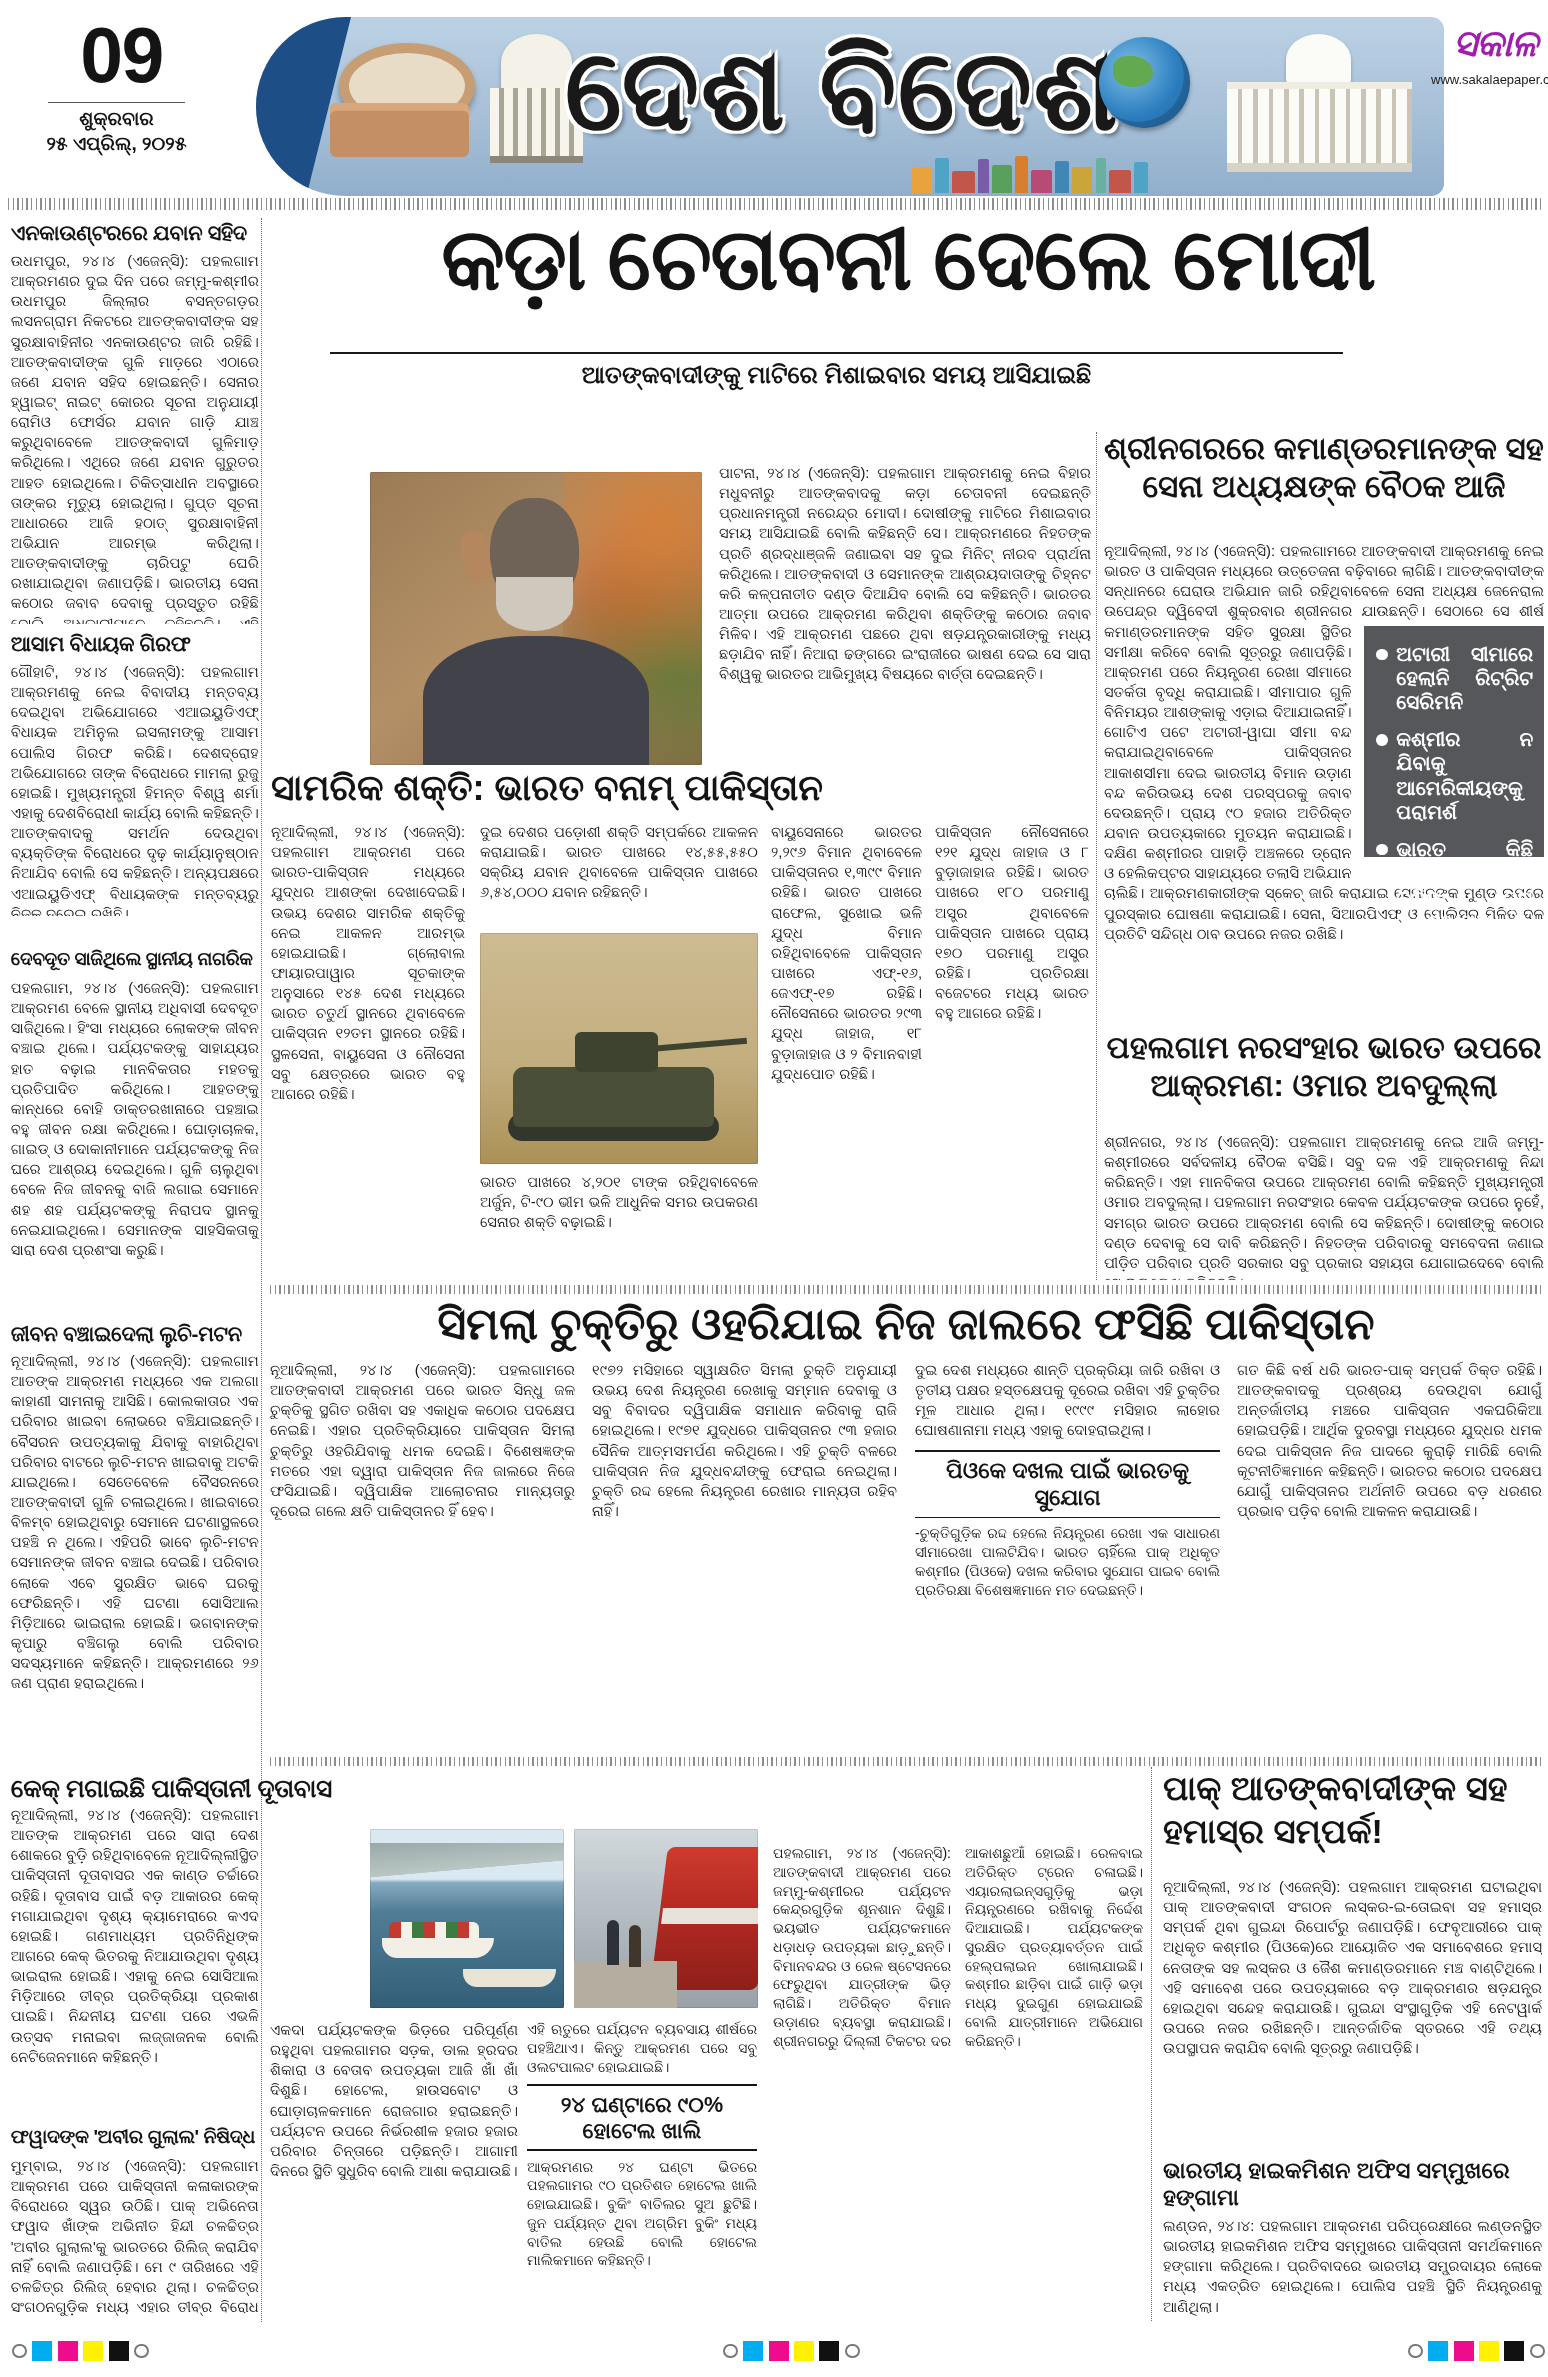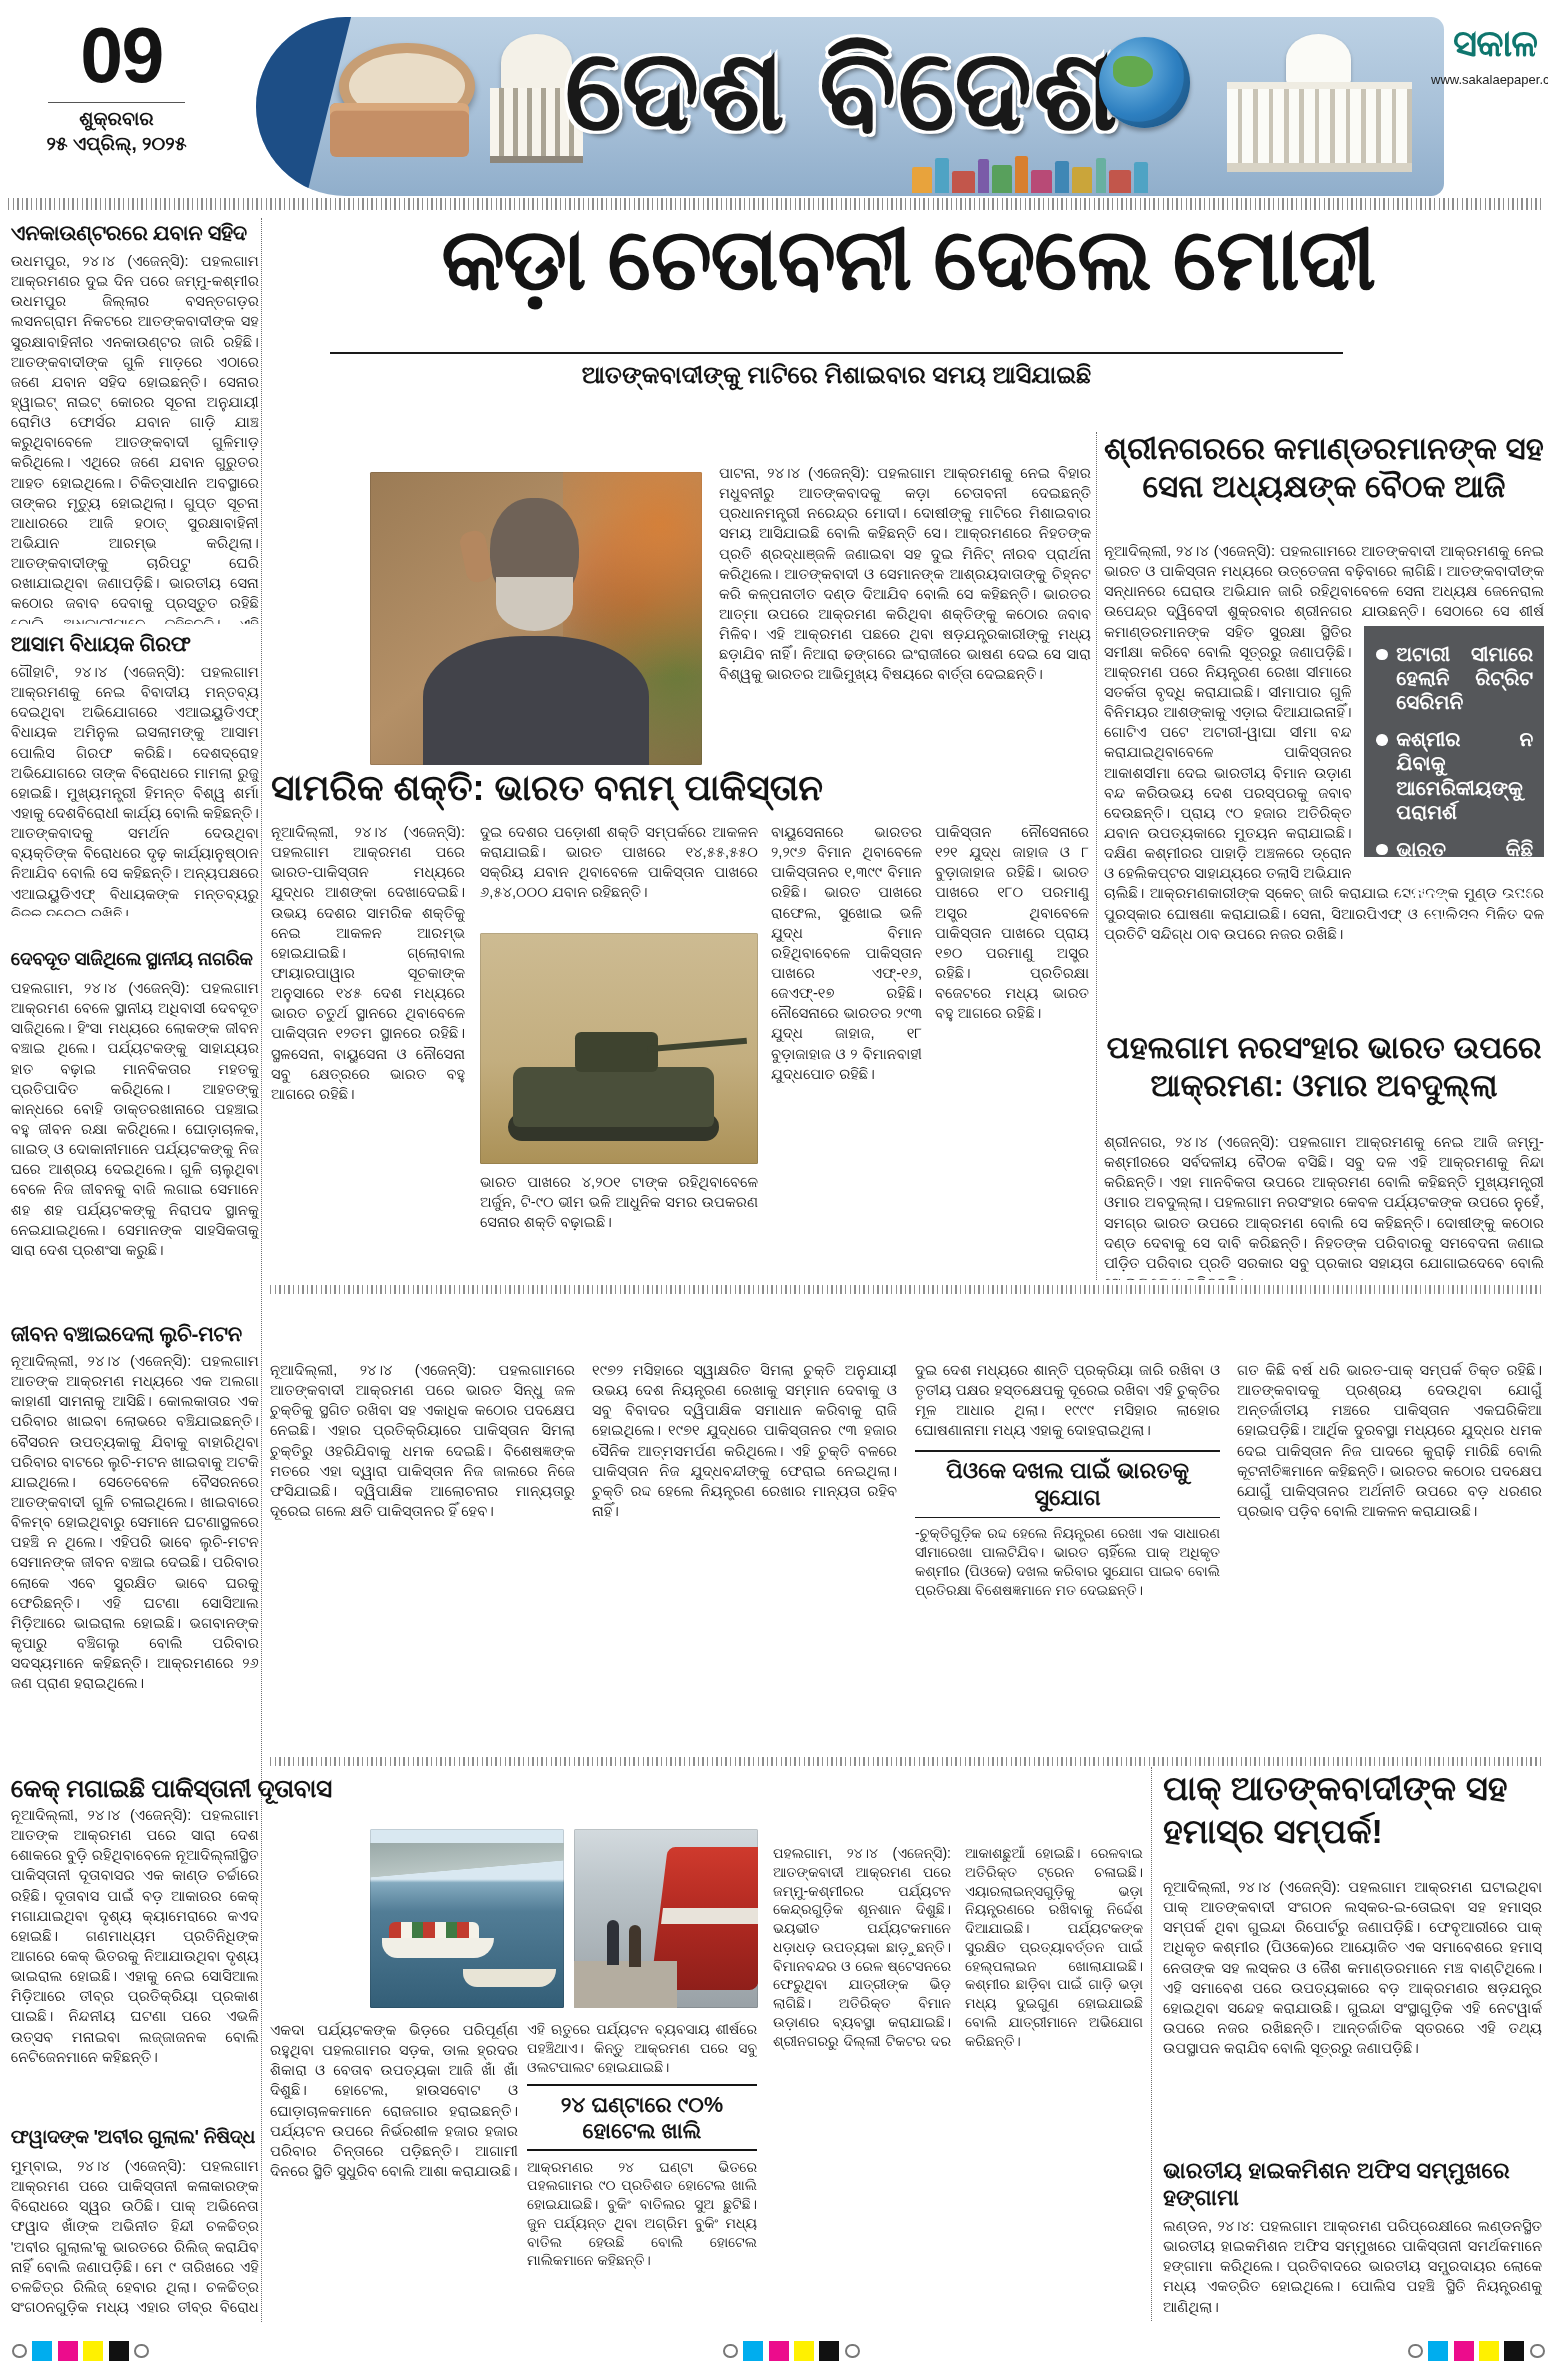--- a/index.html
+++ b/index.html
@@ -35,21 +35,21 @@
            box-shadow:inset -6.2px -6.2px 0 rgba(0,0,0,.15),0 3.1px 4.6px rgba(0,0,0,.3);}
   .m-globe::after{content:"";position:absolute;left:14px;top:18.5px;width:40px;height:31px;
            background:#63a94f;border-radius:40% 60% 50% 50%;}
   .m-cap-dome{position:absolute;right:93px;top:17px;width:65px;height:51px;background:#fbfbf7;
            border-radius:50% 50% 10% 10%;box-shadow:0 2.3px 3.9px rgba(0,0,0,.25);}
   .m-cap-body{position:absolute;right:32px;top:65px;width:185px;height:74px;
            background:repeating-linear-gradient(90deg,#fbfbf7 0 10.8px,#c9c4b6 10.8px 15.4px);
            border-top:7.7px solid #efece2;border-bottom:9.3px solid #d8d3c5;}
   .m-skyline{position:absolute;right:254px;bottom:3.1px;width:278px;height:37px;display:flex;align-items:flex-end;gap:3.1px;}
   .m-skyline span{display:block;border-radius:2.3px 2.3px 0 0;}
-  .brand-logo{font-size:37px;font-weight:800;color:#0f766e;letter-spacing:-0.8px;}
+  .brand-logo{font-size:37px;font-weight:800;color:#a21caf;font-style:italic;letter-spacing:-0.8px;}
   .site-url{font-size:13px;color:#1c1c1c;}
   .stripes{background:repeating-linear-gradient(90deg,#8d8d8d 0 1.5px,#ffffff 1.5px 4.6px);}
 
   
   .vdots{border-left:1.5px dotted #6a6a6a;width:0;}
 
   
   .lead-head{font-size:86px;font-weight:800;letter-spacing:-1.5px;line-height:1.05;}
   .lead-rule{border-top:2.3px solid #1a1a1a;}
   .lead-sub{font-size:24px;font-weight:700;}
@@ -190,20 +190,21 @@
     <div class="tk-hull"></div>
     <div class="tk-turret"></div>
     <div class="tk-barrel"></div>
   </div>
   <div class="abs body-txt" style="left:480px;top:1172px;width:278px;height:110px;">ଭାରତ ପାଖରେ ୪,୨୦୧ ଟାଙ୍କ ରହିଥିବାବେଳେ ଅର୍ଜୁନ, ଟି-୯୦ ଭୀମ ଭଳି ଆଧୁନିକ ସମର ଉପକରଣ ସେନାର ଶକ୍ତି ବଢ଼ାଇଛି।</div>
   <div class="abs body-txt" style="left:771px;top:822px;width:151px;height:460px;">ବାୟୁସେନାରେ ଭାରତର ୨,୨୯୬ ବିମାନ ଥିବାବେଳେ ପାକିସ୍ତାନର ୧,୩୯୯ ବିମାନ ରହିଛି। ଭାରତ ପାଖରେ ରାଫେଲ, ସୁଖୋଇ ଭଳି ଯୁଦ୍ଧ ବିମାନ ରହିଥିବାବେଳେ ପାକିସ୍ତାନ ପାଖରେ ଏଫ୍-୧୬, ଜେଏଫ୍-୧୭ ରହିଛି। ନୌସେନାରେ ଭାରତର ୨୯୩ ଯୁଦ୍ଧ ଜାହାଜ, ୧୮ ବୁଡ଼ାଜାହାଜ ଓ ୨ ବିମାନବାହୀ ଯୁଦ୍ଧପୋତ ରହିଛି।</div>
   <div class="abs body-txt" style="left:935px;top:822px;width:154px;height:460px;">ପାକିସ୍ତାନ ନୌସେନାରେ ୧୨୧ ଯୁଦ୍ଧ ଜାହାଜ ଓ ୮ ବୁଡ଼ାଜାହାଜ ରହିଛି। ଭାରତ ପାଖରେ ୧୮୦ ପରମାଣୁ ଅସ୍ତ୍ର ଥିବାବେଳେ ପାକିସ୍ତାନ ପାଖରେ ପ୍ରାୟ ୧୭୦ ପରମାଣୁ ଅସ୍ତ୍ର ରହିଛି। ପ୍ରତିରକ୍ଷା ବଜେଟରେ ମଧ୍ୟ ଭାରତ ବହୁ ଆଗରେ ରହିଛି।</div>
 
   <div class="abs stripes" style="left:270px;top:1285px;width:1272px;height:9.3px;"></div>
 
+  <div class="abs sec-head c" style="left:270px;top:1299px;width:1272px;font-size:44px;">ସିମଲା ଚୁକ୍ତିରୁ ଓହରିଯାଇ ନିଜ ଜାଲରେ ଫସିଛି ପାକିସ୍ତାନ</div>
   <div class="abs body-txt" style="left:270px;top:1360px;width:305px;height:392px;">ନୂଆଦିଲ୍ଲୀ, ୨୪।୪ (ଏଜେନ୍ସି): ପହଲଗାମରେ ଆତଙ୍କବାଦୀ ଆକ୍ରମଣ ପରେ ଭାରତ ସିନ୍ଧୁ ଜଳ ଚୁକ୍ତିକୁ ସ୍ଥଗିତ ରଖିବା ସହ ଏକାଧିକ କଠୋର ପଦକ୍ଷେପ ନେଇଛି। ଏହାର ପ୍ରତିକ୍ରିୟାରେ ପାକିସ୍ତାନ ସିମଲା ଚୁକ୍ତିରୁ ଓହରିଯିବାକୁ ଧମକ ଦେଇଛି। ବିଶେଷଜ୍ଞଙ୍କ ମତରେ ଏହା ଦ୍ୱାରା ପାକିସ୍ତାନ ନିଜ ଜାଲରେ ନିଜେ ଫସିଯାଇଛି। ଦ୍ୱିପାକ୍ଷିକ ଆଲୋଚନାର ମାନ୍ୟତାରୁ ଦୂରେଇ ଗଲେ କ୍ଷତି ପାକିସ୍ତାନର ହିଁ ହେବ।</div>
   <div class="abs body-txt" style="left:592px;top:1360px;width:305px;height:392px;">୧୯୭୨ ମସିହାରେ ସ୍ୱାକ୍ଷରିତ ସିମଲା ଚୁକ୍ତି ଅନୁଯାୟୀ ଉଭୟ ଦେଶ ନିୟନ୍ତ୍ରଣ ରେଖାକୁ ସମ୍ମାନ ଦେବାକୁ ଓ ସବୁ ବିବାଦର ଦ୍ୱିପାକ୍ଷିକ ସମାଧାନ କରିବାକୁ ରାଜି ହୋଇଥିଲେ। ୧୯୭୧ ଯୁଦ୍ଧରେ ପାକିସ୍ତାନର ୯୩ ହଜାର ସୈନିକ ଆତ୍ମସମର୍ପଣ କରିଥିଲେ। ଏହି ଚୁକ୍ତି ବଳରେ ପାକିସ୍ତାନ ନିଜ ଯୁଦ୍ଧବନ୍ଦୀଙ୍କୁ ଫେରାଇ ନେଇଥିଲା। ଚୁକ୍ତି ରଦ୍ଦ ହେଲେ ନିୟନ୍ତ୍ରଣ ରେଖାର ମାନ୍ୟତା ରହିବ ନାହିଁ।</div>
   <div class="abs" style="left:915px;top:1360px;width:305px;height:392px;overflow:hidden;">
     <div class="body-txt">ଦୁଇ ଦେଶ ମଧ୍ୟରେ ଶାନ୍ତି ପ୍ରକ୍ରିୟା ଜାରି ରଖିବା ଓ ତୃତୀୟ ପକ୍ଷର ହସ୍ତକ୍ଷେପକୁ ଦୂରେଇ ରଖିବା ଏହି ଚୁକ୍ତିର ମୂଳ ଆଧାର ଥିଲା। ୧୯୯୯ ମସିହାର ଲାହୋର ଘୋଷଣାନାମା ମଧ୍ୟ ଏହାକୁ ଦୋହରାଇଥିଲା।</div>
     <div style="margin-top:9.3px;">
       <div class="inset-title">ପିଓକେ ଦଖଲ ପାଇଁ ଭାରତକୁ ସୁଯୋଗ</div>
       <div class="inset-txt">-ଚୁକ୍ତିଗୁଡ଼ିକ ରଦ୍ଦ ହେଲେ ନିୟନ୍ତ୍ରଣ ରେଖା ଏକ ସାଧାରଣ ସୀମାରେଖା ପାଲଟିଯିବ। ଭାରତ ଚାହିଁଲେ ପାକ୍ ଅଧିକୃତ କଶ୍ମୀର (ପିଓକେ) ଦଖଲ କରିବାର ସୁଯୋଗ ପାଇବ ବୋଲି ପ୍ରତିରକ୍ଷା ବିଶେଷଜ୍ଞମାନେ ମତ ଦେଇଛନ୍ତି।</div>
     </div>
   </div>
   <div class="abs body-txt" style="left:1237px;top:1360px;width:305px;height:392px;">ଗତ କିଛି ବର୍ଷ ଧରି ଭାରତ-ପାକ୍ ସମ୍ପର୍କ ତିକ୍ତ ରହିଛି। ଆତଙ୍କବାଦକୁ ପ୍ରଶ୍ରୟ ଦେଉଥିବା ଯୋଗୁଁ ଅନ୍ତର୍ଜାତୀୟ ମଞ୍ଚରେ ପାକିସ୍ତାନ ଏକଘରିକିଆ ହୋଇପଡ଼ିଛି। ଆର୍ଥିକ ଦୁରବସ୍ଥା ମଧ୍ୟରେ ଯୁଦ୍ଧର ଧମକ ଦେଇ ପାକିସ୍ତାନ ନିଜ ପାଦରେ କୁରାଢ଼ି ମାରିଛି ବୋଲି କୂଟନୀତିଜ୍ଞମାନେ କହିଛନ୍ତି। ଭାରତର କଠୋର ପଦକ୍ଷେପ ଯୋଗୁଁ ପାକିସ୍ତାନର ଅର୍ଥନୀତି ଉପରେ ବଡ଼ ଧରଣର ପ୍ରଭାବ ପଡ଼ିବ ବୋଲି ଆକଳନ କରାଯାଉଛି।</div>

